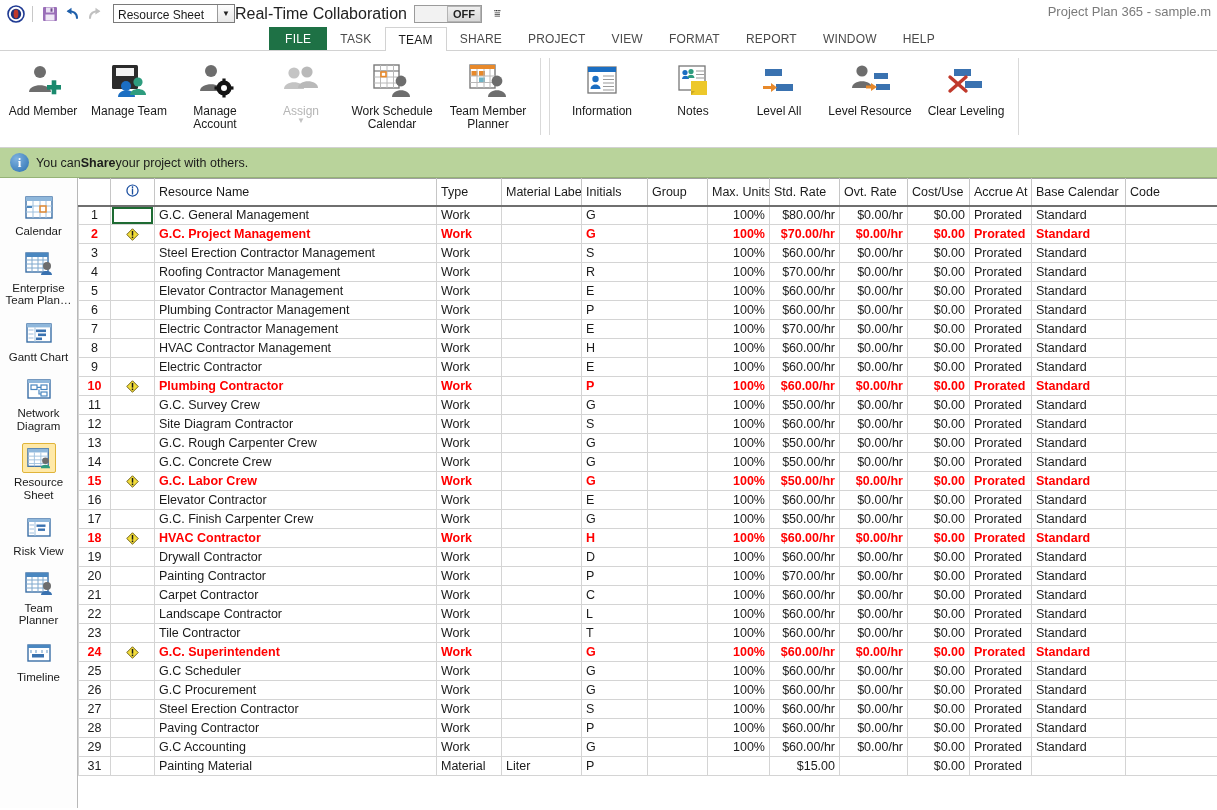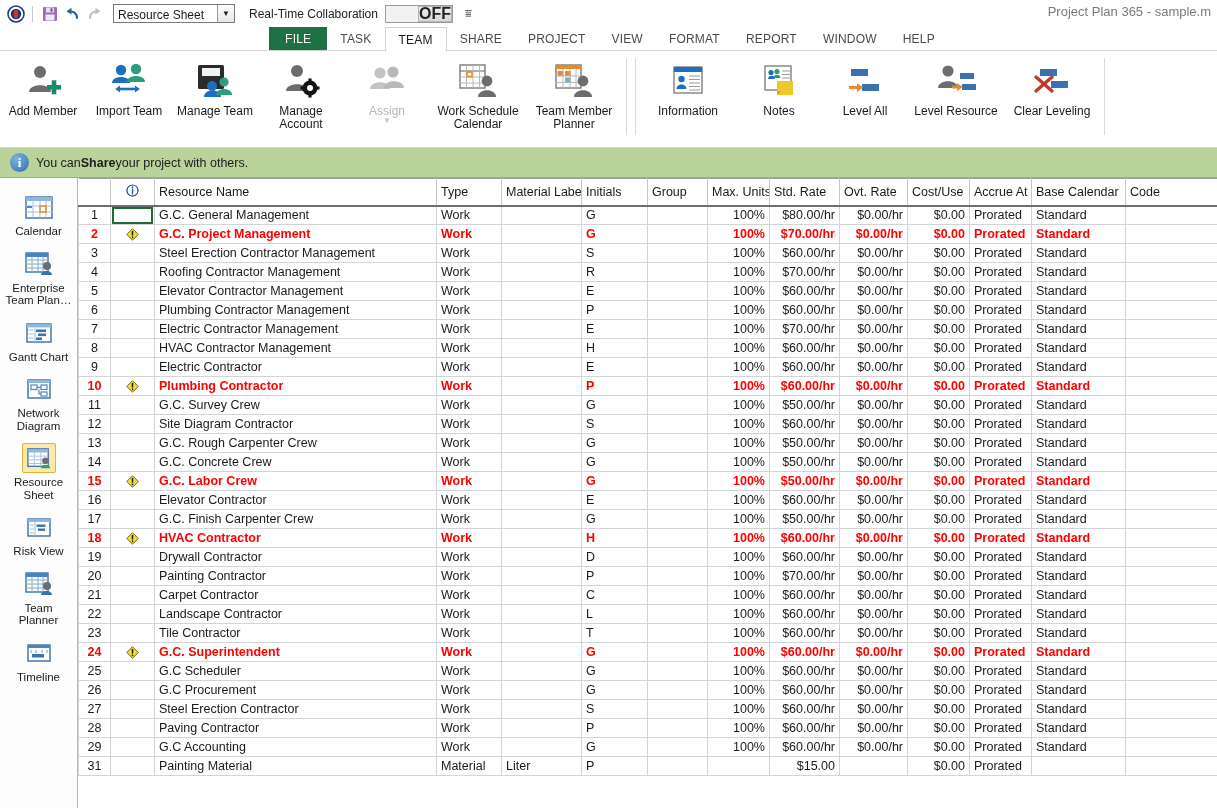--- a/index.html
+++ b/index.html
@@ -37,34 +37,34 @@
     padding-left: 4px;
     position: relative;
   }
   .view-combo .combo-arrow {
     position: absolute; right: 0; top: 0; width: 17px; height: 17px;
     border-left: 1px solid #9a9a9a;
     background: linear-gradient(#fdfdfd,#e8e8e8);
     display:flex; align-items:center; justify-content:center;
     font-size: 8px; color: #222;
   }
-  .rtc-label { margin-left: 14px; font-size: 12px; color: #222; }
+  .rtc-label { font-size: 16px; color: #222; }
   .rtc-toggle {
     margin-left: 7px;
     width: 68px; height: 18px;
     border: 1px solid #9b9b9b;
     background: #f2f2f2;
     display: flex; align-items: center;
   }
   .rtc-toggle .knob {
     width: 52px; height: 16px; margin-left: 32px;
     background: linear-gradient(#efefef,#d8d8d8);
     border: 1px solid #b4b4b4;
     display:flex;align-items:center;justify-content:center;
-    font-size: 16px; font-weight: bold; color:#222;
+    font-size: 11px; font-weight: bold; color:#222;
   }
   .qat-more { margin-left: 12px; font-size: 11px; color: #333; cursor: pointer; }
   .app-title {
     position: absolute; right: 6px; top: 4px;
     font-size: 13px; color: #7a7a7a;
     white-space: nowrap;
   }
 
   
   .tabs {
@@ -287,34 +287,20 @@
         <svg width="40" height="40" viewBox="0 0 40 40">
           <circle cx="17" cy="11" r="6" fill="#6d6d6d"></circle>
           <path d="M6 31 C6 22 28 22 28 31 Z" fill="#6d6d6d"></path>
           <rect x="24" y="24" width="14" height="4.6" fill="#1a8a6e"></rect>
           <rect x="28.7" y="19.3" width="4.6" height="14" fill="#1a8a6e"></rect>
         </svg>
       </span>
       <span class="lbl">Add Member</span>
     </div>
 
-    <div class="rb-item">
-      <span class="ico">
-        <svg width="42" height="40" viewBox="0 0 42 40">
-          <circle cx="13" cy="9" r="5.2" fill="#1b6ec2"></circle>
-          <circle cx="28" cy="8" r="5.2" fill="#2e9c7e"></circle>
-          <path d="M4 22 C4 14 22 14 22 22 Z" fill="#1b6ec2"></path>
-          <path d="M19 21 C19 13 37 13 37 21 Z" fill="#2e9c7e"></path>
-          <path d="M10 28 h18" stroke="#1b6ec2" stroke-width="2.6"></path>
-          <path d="M12 24.4 L7.2 28 L12 31.6 Z" fill="#1b6ec2"></path>
-          <path d="M27 24.4 L31.8 28 L27 31.6 Z" fill="#1b6ec2"></path>
-        </svg>
-      </span>
-      <span class="lbl">Import Team</span>
-    </div>
 
     <div class="rb-item">
       <span class="ico">
         <svg width="42" height="40" viewBox="0 0 42 40">
           <rect x="4" y="4" width="26" height="24" rx="1.5" fill="#2b2b2b"></rect>
           <rect x="8" y="7" width="18" height="8" fill="#f2f2f2"></rect>
           <circle cx="18" cy="25" r="5" fill="#1b6ec2"></circle>
           <circle cx="30" cy="21" r="4.6" fill="#2e9c7e"></circle>
           <path d="M10 36 C10 27 27 27 27 36 Z" fill="#1b6ec2"></path>
           <path d="M22 34 C22 26 38 26 38 34 Z" fill="#2e9c7e"></path>

